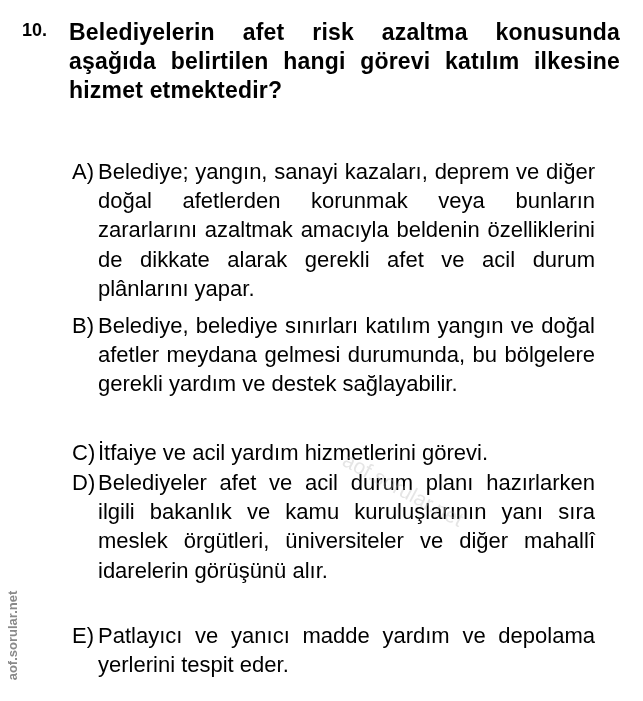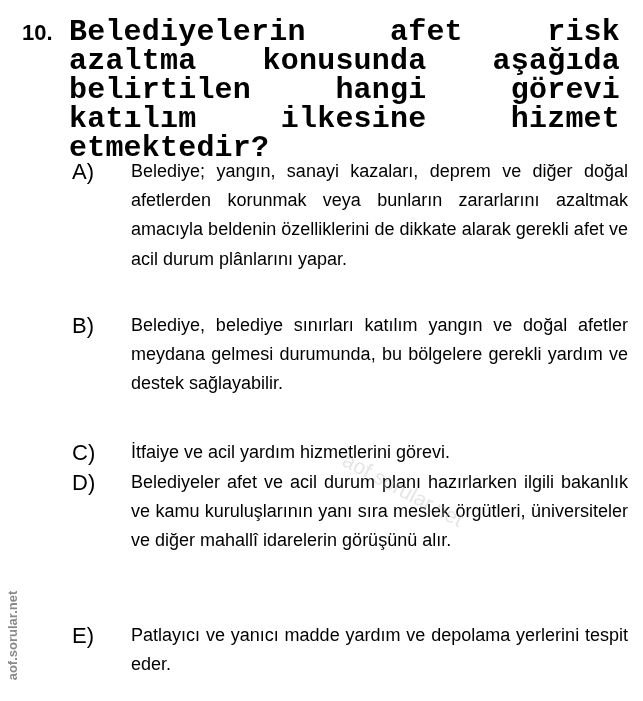--- a/index.html
+++ b/index.html
@@ -18,57 +18,56 @@
     .question {
       position: absolute;
       left: 22px;
       top: 18px;
       width: 600px;
     }
     .q-num {
       position: absolute;
       left: 0;
       top: 2px;
-      font-size: 22px;
+      font-size: 18px;
       font-weight: bold;
     }
     .q-text {
       position: absolute;
       left: 47px;
       top: 0;
       width: 551px;
-      font-size: 30px;
+      font-size: 23px;
       font-weight: bold;
       line-height: 29px;
       text-align: justify;
       text-align-last: left;
       letter-spacing: 0.2px;
-      font-family: Liberation Mono, monospace;
     }
     .options {
       position: absolute;
       left: 72px;
       top: 157px;
       width: 550px;
     }
     .option {
       position: relative;
       margin-bottom: 1px;
     }
     .opt-letter {
       position: absolute;
       left: 0;
       top: 0;
       font-size: 22px;
       line-height: 29px;
     }
     .opt-text {
-      margin-left: 59px;
+      margin-left: 26px;
       width: 497px;
-      font-size: 18px;
+      font-size: 22px;
       line-height: 29.2px;
       text-align: justify;
       text-align-last: left;
     }
     .opt-a { position: absolute; top: 0; }
     .opt-b { position: absolute; top: 154px; }
     .opt-c { position: absolute; top: 281px; }
     .opt-d { position: absolute; top: 311px; }
     .opt-e { position: absolute; top: 464px; }
     .watermark-diag {

